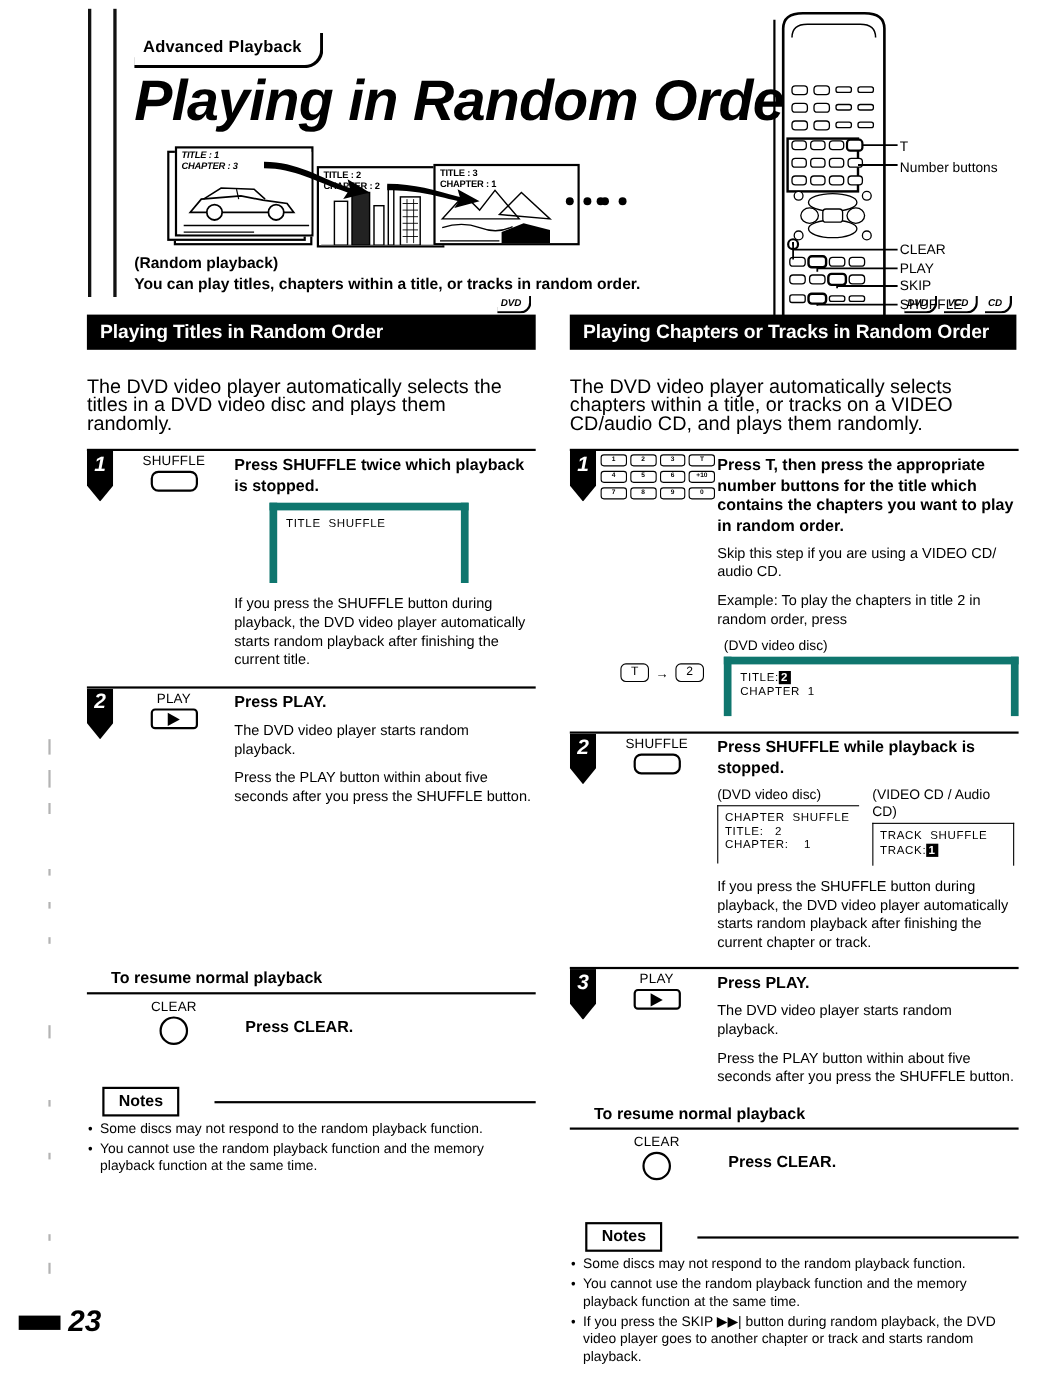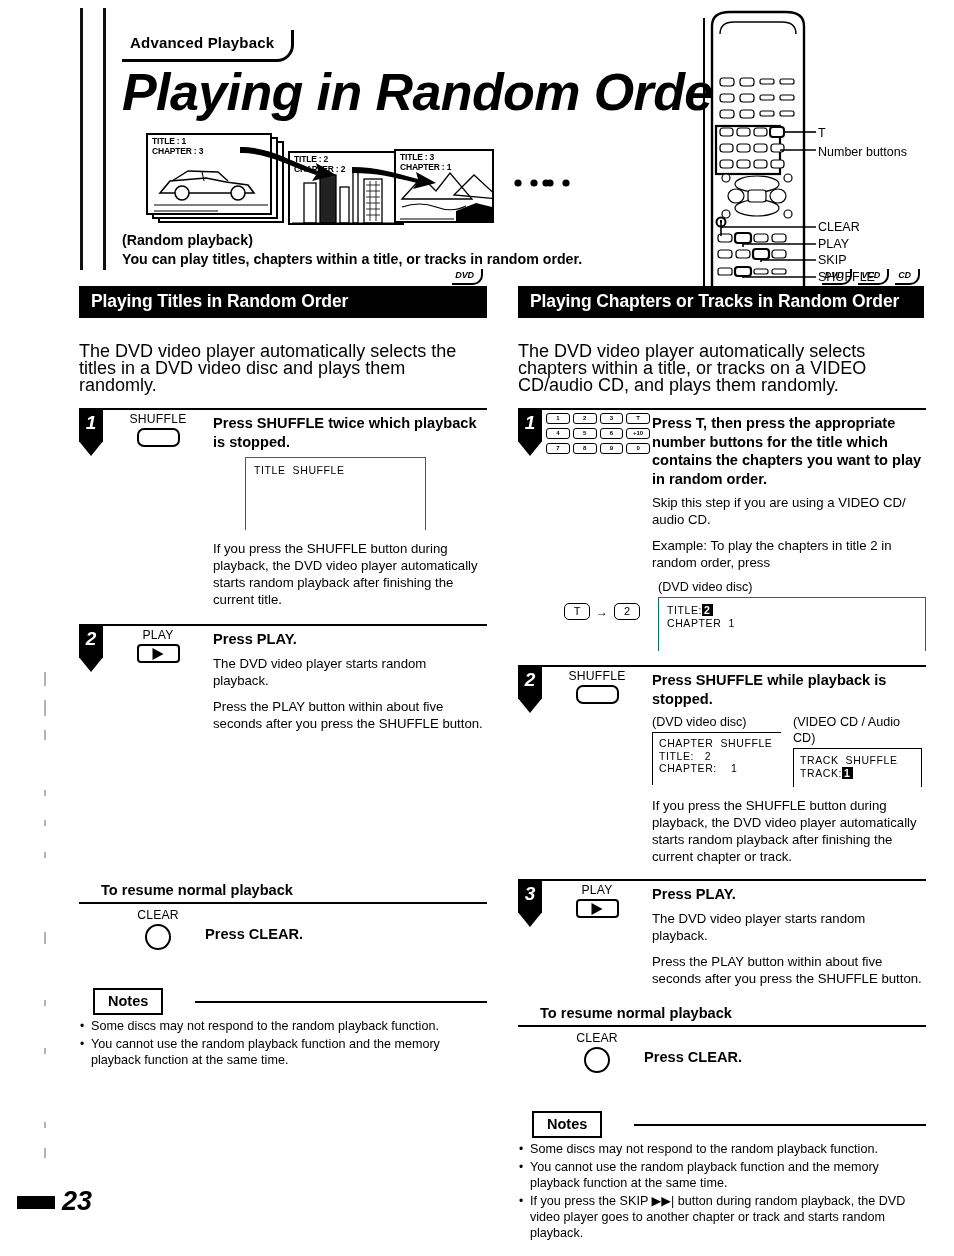--- a/index.html
+++ b/index.html
@@ -275,21 +275,21 @@
     font-size: 6px;
     line-height: 8px;
     text-align: center;
     font-weight: bold;
     background: #fff;
     overflow: hidden;
   }
 
   
   .osd {
-    border: 1px solid #0f766e;
+    border: 7px solid #0f766e;
     background: #fff;
     box-sizing: border-box;
     font-family: "Liberation Sans", sans-serif;
     padding: 6px 8px;
   }
   .osd-line {
     font-size: 10.5px;
     line-height: 12.5px;
     letter-spacing: .6px;
     white-space: pre;
@@ -371,21 +371,21 @@
   }
   .resume-key {
     position: absolute;
     left: 36px;
     top: 4px;
     width: 86px;
     text-align: center;
   }
   .resume-text {
     position: absolute;
-    left: 126px;
+    left: 144px;
     top: 22px;
     font-size: 14.6px;
     font-weight: bold;
   }
 
   
   .notes { margin-top: 30px; position: relative; }
   .notes-tab-row {
     position: relative;
     height: 28px;
@@ -462,21 +462,21 @@
   <div class="kicker-wrap"></div>
   <div class="kicker">Advanced Playback</div>
 
   <div class="page-title">Playing in Random Order</div>
 
   <div class="illus">
 
     <div class="panel-stack-b" style="left:18px; top:8px; width:126px; height:82px;"></div>
     <div class="panel-stack-a" style="left:12px; top:4px; width:126px; height:82px;"></div>
 
-    <div class="panel" style="left:6px; top:0px; width:126px; height:82px;">
+    <div class="panel" style="left:19px; top:0px; width:126px; height:82px;font-style:italic;">
       <div class="plabel">
         <span>TITLE : 1</span><br>
         <span>CHAPTER : 3</span>
       </div>
       <svg width="126" height="82" viewBox="0 0 126 82">
         <rect x="3" y="3" width="120" height="76" fill="#fff"></rect>
         <path d="M12 58 L22 46 L58 43 L78 47 L100 50 L106 58 Z" fill="none" stroke="#000" stroke-width="1.6"></path>
         <path d="M24 46 L40 36 L70 37 L80 46" fill="none" stroke="#000" stroke-width="1.4"></path>
         <line x1="54" y1="37" x2="56" y2="46" stroke="#000" stroke-width="1.1"></line>
         <circle cx="34" cy="58" r="7" fill="#fff" stroke="#000" stroke-width="1.6"></circle>
@@ -505,21 +505,21 @@
             <line x1="76" y1="50" x2="90" y2="50"></line>
           <line x1="76" y1="56" x2="90" y2="56"></line>
             <line x1="76" y1="62" x2="90" y2="62"></line>
           <line x1="80" y1="28" x2="80" y2="68"></line>
             <line x1="86" y1="28" x2="86" y2="68"></line>
         </g>
         <line x1="2" y1="70" x2="114" y2="70" stroke="#000" stroke-width="1.2"></line>
       </svg>
     </div>
 
-    <div class="panel" style="left:254px; top:16px; width:100px; height:74px;">
+    <div class="panel" style="left:254px; top:16px; width:133px; height:74px;">
       <div class="plabel">
         <span>TITLE : 3</span><br>
         <span>CHAPTER : 1</span>
       </div>
       <svg width="110" height="74" viewBox="0 0 110 74">
         <rect x="2" y="2" width="106" height="70" fill="#fff"></rect>
         <path d="M6 48 L26 26 L40 40 L54 22 L76 48 Z" fill="none" stroke="#000" stroke-width="1.3"></path>
         <path d="M58 44 L78 24 L104 48 Z" fill="none" stroke="#000" stroke-width="1.3"></path>
         <path d="M6 56 Q24 50 40 56 Q56 62 70 55" fill="none" stroke="#000" stroke-width="1.2"></path>
         <path d="M60 60 L80 52 L104 58 L104 70 L60 70 Z" fill="#000"></path>

